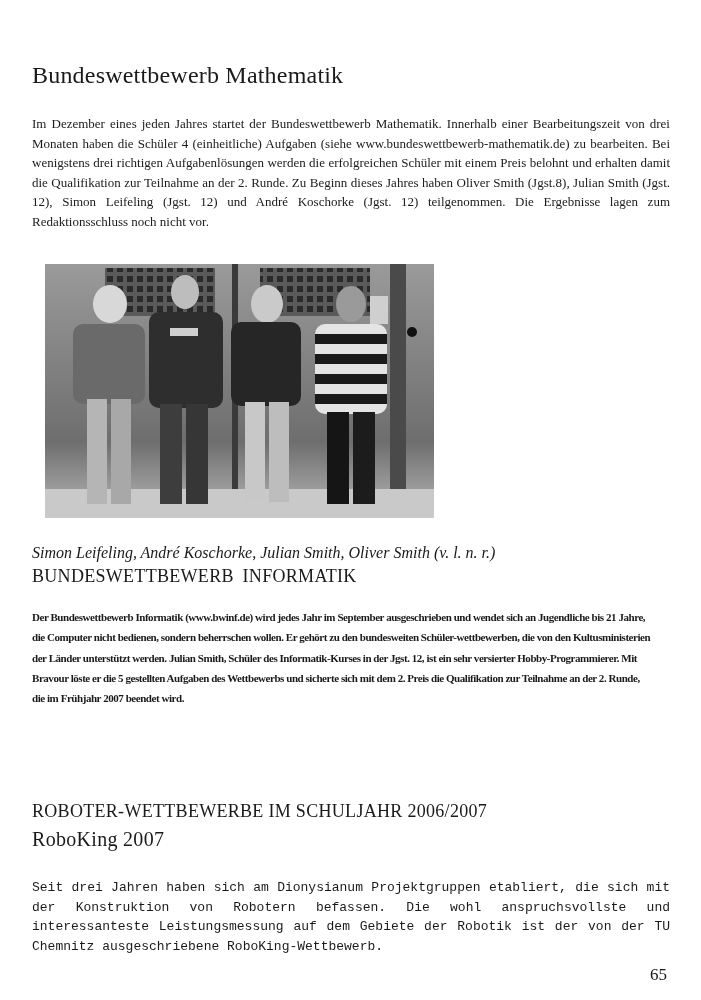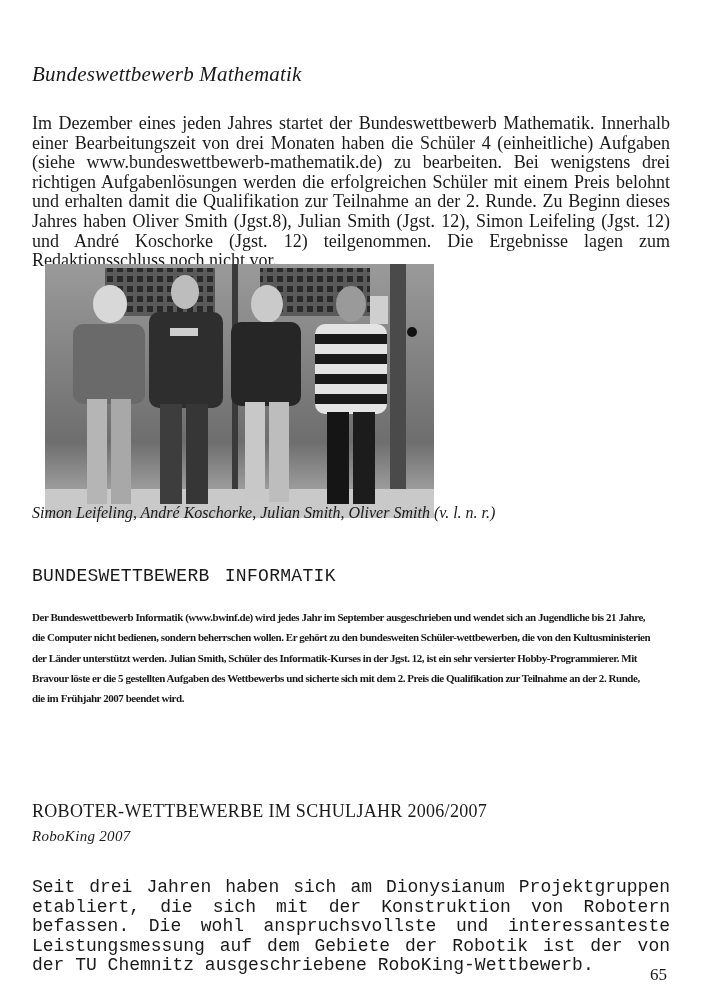--- a/index.html
+++ b/index.html
@@ -4,47 +4,47 @@
   <style>
     html, body { margin: 0; padding: 0; background: #ffffff; }
     body {
       width: 701px; height: 1000px; position: relative; overflow: hidden;
       font-family: "Liberation Serif", "DejaVu Serif", serif;
       color: #1a1a1a;
     }
     .abs { position: absolute; }
     .h-italic {
       left: 32px; top: 62px;
-      font-style: italic; font-size: 21px; letter-spacing: 0.2px;
+      font-size: 24px; letter-spacing: 0.2px;
     }
     .para {
       left: 32px; width: 638px;
-      font-size: 18px; line-height: 19.6px;
+      font-size: 13px; line-height: 19.6px;
       text-align: justify;
     }
     .p1 { top: 114px; }
     .photo {
       left: 45px; top: 264px; width: 389px; height: 254px;
       background: #8a8a8a; overflow: hidden;
     }
     .caption {
-      left: 32px; top: 504px;
+      left: 32px; top: 544px;
       font-style: italic; font-size: 16px;
     }
     .h-caps {
       font-size: 18px; letter-spacing: 0.3px; left: 32px;
     }
-    .h2 { top: 566px; word-spacing: 4px; font-family: Liberation Mono, monospace; }
+    .h2 { top: 566px; word-spacing: 4px; }
     .p2 {
       top: 607px; left: 32px; width: 622px;
       font-weight: bold; font-size: 11px; line-height: 20.3px;
       letter-spacing: -0.45px;
     }
     .h3 { top: 801px; }
-    .h-sub { left: 32px; top: 828px; font-style: italic; font-size: 15px; letter-spacing: 0.3px; }
+    .h-sub { left: 32px; top: 828px; font-size: 20px; letter-spacing: 0.3px; }
     .p3 { top: 878px; font-family: Liberation Mono, monospace; }
     .pagenum { left: 650px; top: 965px; font-size: 17px; }
   </style>
 </head>
 <body>
 
 <div class="abs h-italic">Bundeswettbewerb Mathematik</div>
 
 <div class="abs para p1">Im Dezember eines jeden Jahres startet der Bundeswettbewerb Mathematik. Innerhalb einer Bearbeitungszeit von drei Monaten haben die Schüler 4 (einheitliche) Aufgaben (siehe www.bundeswettbewerb-mathematik.de) zu bearbeiten. Bei wenigstens drei richtigen Aufgabenlösungen werden die erfolgreichen Schüler mit einem Preis belohnt und erhalten damit die Qualifikation zur Teilnahme an der 2. Runde. Zu Beginn dieses Jahres haben Oliver Smith (Jgst.8), Julian Smith (Jgst. 12), Simon Leifeling (Jgst. 12) und André Koschorke (Jgst. 12) teilgenommen. Die Ergebnisse lagen zum Redaktionsschluss noch nicht vor.</div>
 

